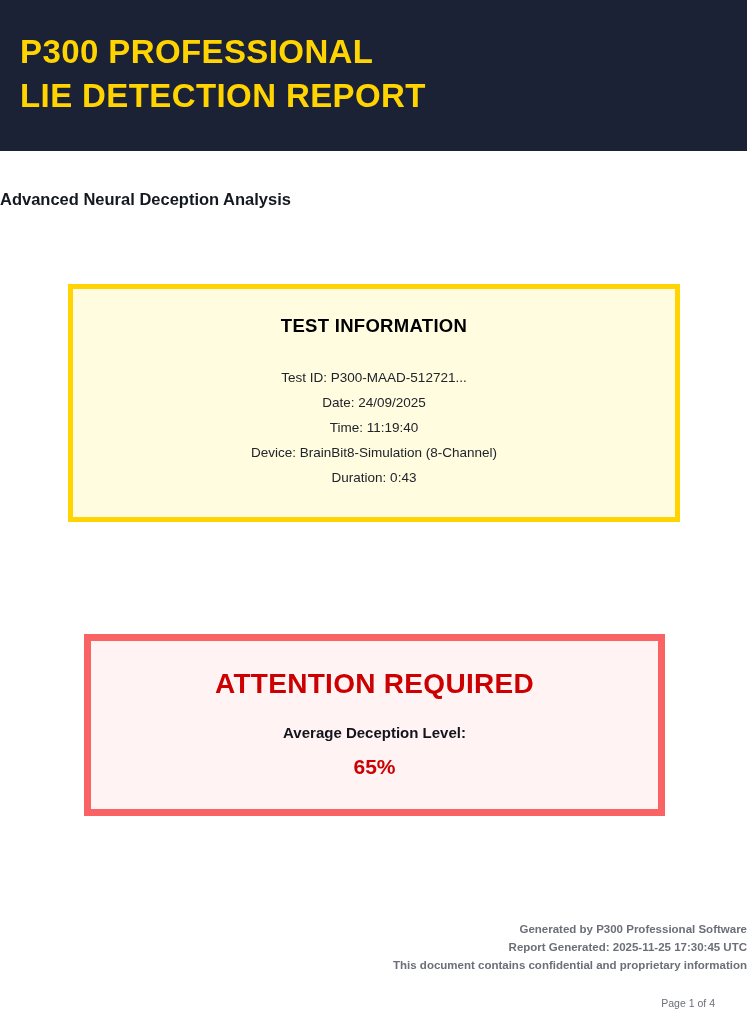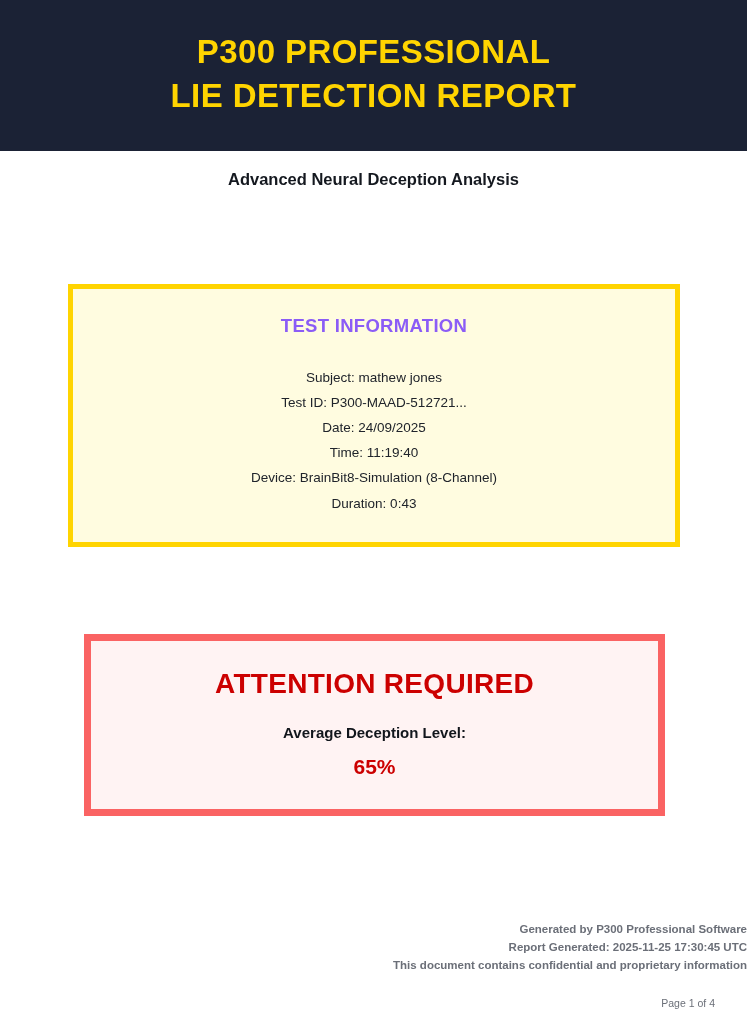--- a/index.html
+++ b/index.html
@@ -21,58 +21,56 @@
     background: #ffffff;
     box-sizing: border-box;
   }
 
   
   .header-band {
     background: #1b2235;
     width: 100%;
     padding: 30px 20px 34px 20px;
     box-sizing: border-box;
-    text-align: center;
   }
   .header-title {
     color: #ffd400;
     font-size: 33px;
     font-weight: bold;
     line-height: 1.32;
     letter-spacing: 0.4px;
   }
   .header-title .line {
     display: block;
   }
 
   
   .subtitle {
-    text-align: center;
     font-size: 16.5px;
     font-weight: bold;
     color: #14181f;
-    margin-top: 19px;
+    margin-top: 39px;
   }
 
   
   .info-box {
     position: absolute;
     left: 68px;
     top: 284px;
     width: 612px;
     box-sizing: border-box;
     border: 5px solid #ffd400;
     background: #fffce0;
     padding: 26px 20px 26px 20px;
     text-align: center;
   }
   .info-title {
     font-size: 18.5px;
     font-weight: bold;
-    color: #8b5cf6;
+    color: #000000;
     margin-bottom: 28px;
     letter-spacing: 0.3px;
   }
   .info-line {
     font-size: 13.5px;
     color: #20242b;
     line-height: 1.86;
   }
 
   
@@ -137,21 +135,20 @@
     <div class="header-title">
       <span class="line">P300 PROFESSIONAL</span>
       <span class="line">LIE DETECTION REPORT</span>
     </div>
   </div>
 
   <div class="subtitle">Advanced Neural Deception Analysis</div>
 
   <div class="info-box">
     <div class="info-title">TEST INFORMATION</div>
-    <div class="info-line">Subject: mathew jones</div>
     <div class="info-line">Test ID: P300-MAAD-512721...</div>
     <div class="info-line">Date: 24/09/2025</div>
     <div class="info-line">Time: 11:19:40</div>
     <div class="info-line">Device: BrainBit8-Simulation (8-Channel)</div>
     <div class="info-line">Duration: 0:43</div>
   </div>
 
   <div class="alert-box">
     <div class="alert-title">ATTENTION REQUIRED</div>
     <div class="alert-sub">Average Deception Level:</div>

